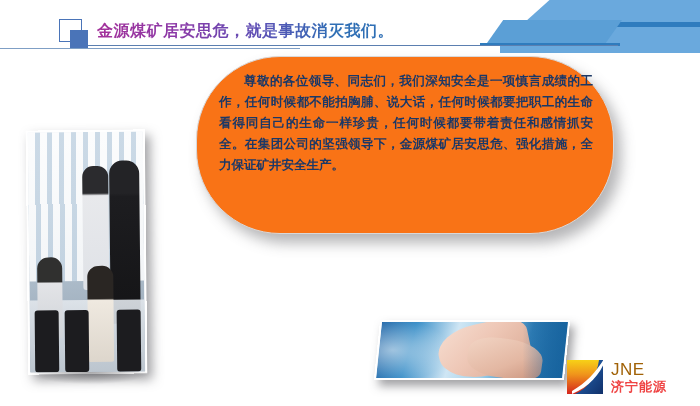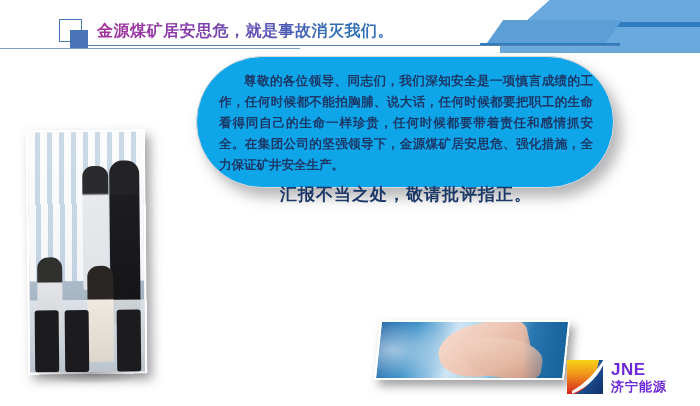--- a/index.html
+++ b/index.html
@@ -91,23 +91,23 @@
     -webkit-background-clip: text;
     background-clip: text;
     color: transparent;
     -webkit-text-fill-color: transparent;
   }
 
   
   .panel {
     position: absolute;
     left: 196px; top: 56px;
-    width: 418px; height: 132px;
+    width: 418px; height: 178px;
     border-radius: 84px;
-    background: #0ea5e9;
+    background: #f97316;
     border: 1px solid #d8d8da;
     box-shadow: 7px 9px 14px rgba(90,90,95,0.45);
     box-sizing: border-box;
   }
   .panel-inner {
     position: absolute;
     left: 0; top: 0;
     width: 418px; height: 178px;
     padding: 14px 22px 0 22px;
     box-sizing: border-box;
@@ -238,28 +238,28 @@
     position: relative;
     width: 40px; height: 38px;
     flex: 0 0 auto;
   }
   .logo-text {
     margin-left: 5px;
     line-height: 1;
   }
   .logo-en {
     font-size: 17px;
-    font-weight: bold;
-    color: #6d28d9;
+    font-weight: normal;
+    color: #a16207;
     letter-spacing: 0.5px;
   }
   .logo-cn {
     font-size: 13px;
     font-weight: bold;
-    color: #6d28d9;
+    color: #ef4444;
     letter-spacing: 1px;
     margin-top: 2px;
   }
 
   
   .bottom-shadow-l {
     position: absolute; left: 30px; top: 372px;
     width: 120px; height: 12px;
     background: radial-gradient(ellipse at 50% 0%, rgba(60,60,65,0.45), rgba(60,60,65,0) 72%);
   }
@@ -277,21 +277,20 @@
 
   <div class="bullet-outline"></div>
   <div class="bullet-fill"></div>
   <div class="slide-title">金源煤矿居安思危，就是事故消灭我们。</div>
   <div class="title-rule"></div>
   <div class="hair-rule"></div>
 
   <div class="panel">
     <div class="panel-inner">
       <p class="body-text">尊敬的各位领导、同志们，我们深知安全是一项慎言成绩的工作，任何时候都不能拍胸脯、说大话，任何时候都要把职工的生命看得同自己的生命一样珍贵，任何时候都要带着责任和感情抓安全。在集团公司的坚强领导下，金源煤矿居安思危、强化措施，全力保证矿井安全生产。</p>
-      <p class="closing-text">汇报不当之处，敬请批评指正。</p>
     </div>
   </div>
 
   <div class="photo-left">
     <div class="pl-window"></div>
     <div class="pl-figA"></div>
     <div class="pl-figB"></div>
     <div class="pl-desk"></div>
     <div class="pl-figC"></div>
     <div class="pl-figD"></div>

